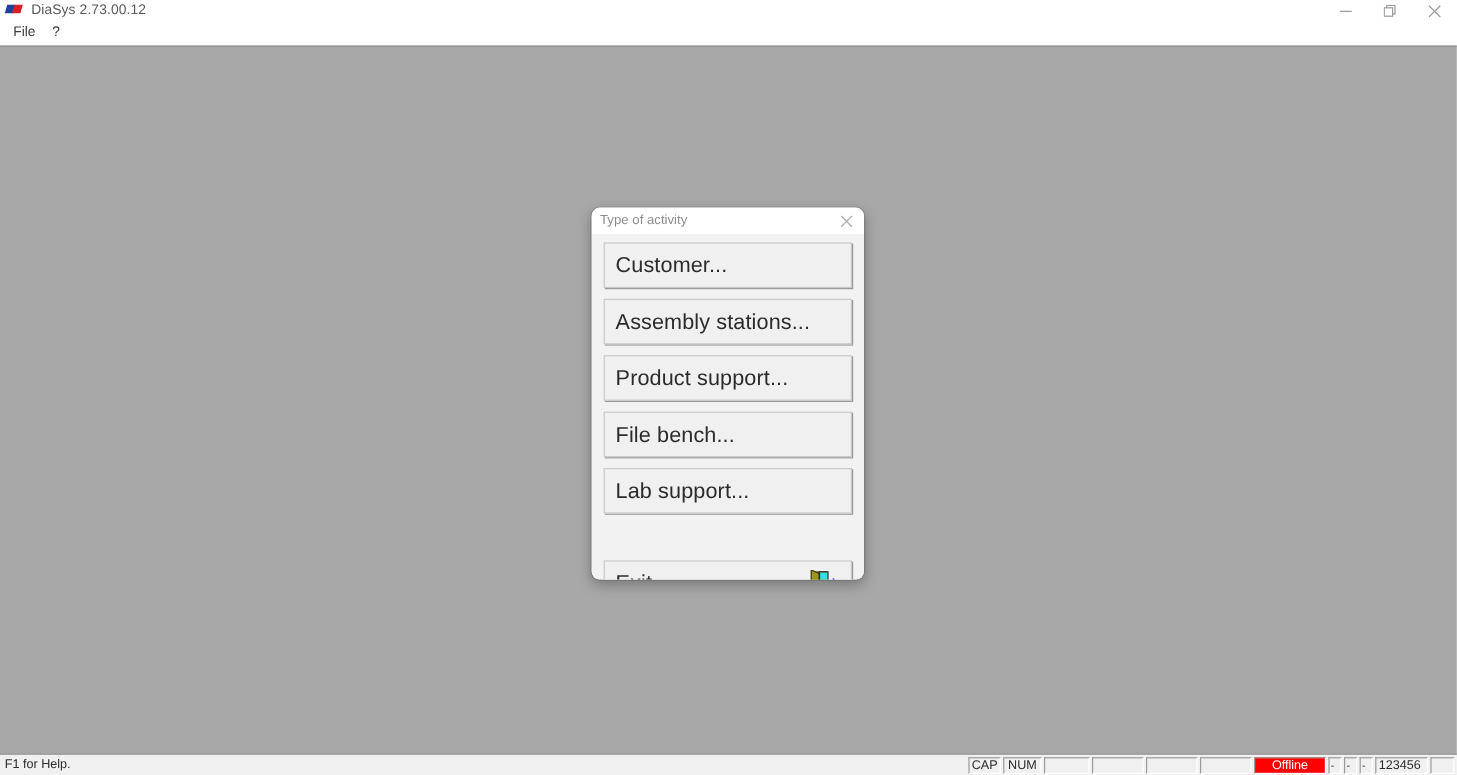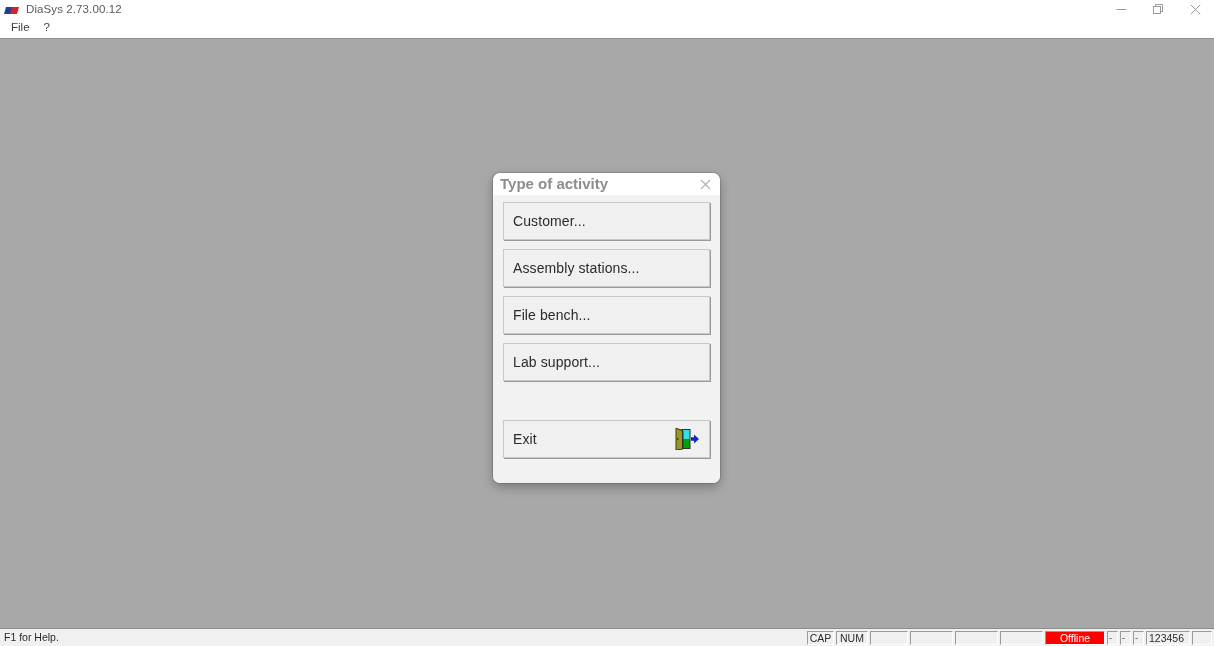--- a/index.html
+++ b/index.html
@@ -26,21 +26,21 @@
     display: flex;
     flex-direction: column;
   }
 
   
   .titlebar {
     position: relative;
     height: 19px;
     background: #ffffff;
     display: flex;
-    align-items: flex-end;
+    align-items: flex-start;
     flex: 0 0 auto;
   }
   .title-icon {
     width: 16px;
     height: 16px;
     margin-left: 4px;
     margin-right: 6px;
     position: relative;
     flex: 0 0 auto;
   }
@@ -126,26 +126,25 @@
     height: 22px;
     background: #ffffff;
     position: relative;
     flex: 0 0 auto;
     display: flex;
     align-items: center;
     border-top-left-radius: 7px;
     border-top-right-radius: 7px;
   }
   .dialog-title-text {
-    font-size: 15px;
+    font-size: 11px;
     color: #8d8d8d;
     margin-left: 7px;
     line-height: 22px;
     white-space: nowrap;
-    font-weight: bold;
   }
   .dialog-close {
     position: absolute;
     right: 0; top: 0;
     width: 30px; height: 22px;
     display: flex;
     align-items: center;
     justify-content: center;
   }
   .dialog-close svg { display: block; }
@@ -169,21 +168,21 @@
     border: 1px solid #c8c8c8;
     box-shadow: 1px 1px 0 0 #9a9a9a;
     box-sizing: border-box;
     display: flex;
     align-items: center;
     padding-left: 9px;
     cursor: default;
   }
   .act-btn:last-child { margin-bottom: 0; margin-top: 30px; }
   .act-btn-label {
-    font-size: 14px;
+    font-size: 18px;
     color: #2b2b2b;
     line-height: 15px;
     white-space: nowrap;
     letter-spacing: 0.1px;
   }
 
   
   .exit-icon {
     position: absolute;
     right: 9px;
@@ -314,20 +313,23 @@
       <div class="dialog-body">
 
         <div class="act-btn">
           <span class="act-btn-label">Customer...</span>
         </div>
 
         <div class="act-btn">
           <span class="act-btn-label">Assembly stations...</span>
         </div>
 
+        <div class="act-btn">
+          <span class="act-btn-label">Product support...</span>
+        </div>
 
         <div class="act-btn">
           <span class="act-btn-label">File bench...</span>
         </div>
 
         <div class="act-btn">
           <span class="act-btn-label">Lab support...</span>
         </div>
 
         <div class="act-btn">

